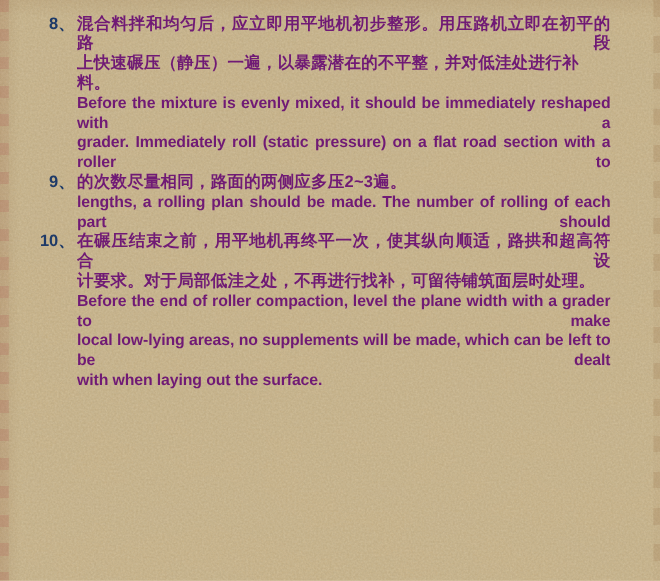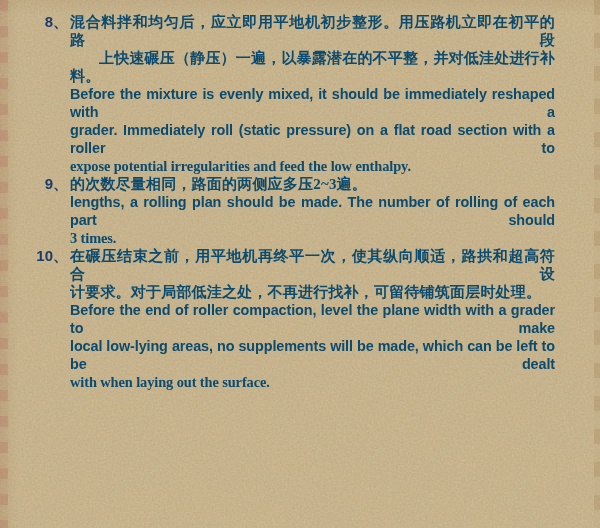--- a/index.html
+++ b/index.html
@@ -26,27 +26,27 @@
   .content {
     position: absolute; left: 0; top: 13px; width: 600px; z-index: 3;
   }
   .item { position: relative; padding-left: 70px; padding-right: 45px; }
   .num {
     position: absolute; left: 30px; top: 0; width: 38px;
     text-align: right; font-weight: bold; font-size: 15px; line-height: 18px;
     color: #1e3a68;
   }
   .line {
-    font-weight: bold; color: #0c4a6e; line-height: 18px;
+    font-weight: bold; color: #701a75; line-height: 18px;
     white-space: normal; overflow: hidden;
   }
   .zh { font-size: 15px; letter-spacing: 0.2px; }
   .en { font-size: 14.4px; letter-spacing: -0.1px; }
   .just { text-align: justify; text-align-last: justify; }
-  .last { text-align: right; text-align-last: left; font-family: Liberation Serif, serif; }
+  .last { text-align: left; text-align-last: left; }
 </style>
 </head>
 <body>
 
 <div class="slide">
 
   <svg class="texture" width="600" height="528" viewBox="0 0 600 528" preserveAspectRatio="none" aria-hidden="true">
     <defs>
       <filter id="mottle" x="0%" y="0%" width="100%" height="100%">
         <feTurbulence type="fractalNoise" baseFrequency="0.014 0.022" numOctaves="4" seed="3" stitchTiles="stitch"></feTurbulence>
@@ -69,27 +69,25 @@
 
   <div class="edge-overlay"></div>
 
   <main class="content">
       <div class="item">
         <div class="num">8、</div>
         <div class="line zh just">混合料拌和均匀后，应立即用平地机初步整形。用压路机立即在初平的路段</div>
         <div class="line zh last">上快速碾压（静压）一遍，以暴露潜在的不平整，并对低洼处进行补料。</div>
         <div class="line en just">Before the mixture is evenly mixed, it should be immediately reshaped with a</div>
         <div class="line en just">grader. Immediately roll (static pressure) on a flat road section with a roller to</div>
-        <div class="line en last">expose potential irregularities and feed the low enthalpy.</div>
       </div>
       <div class="item">
         <div class="num">9、</div>
         <div class="line zh last">的次数尽量相同，路面的两侧应多压2~3遍。</div>
         <div class="line en just">lengths, a rolling plan should be made. The number of rolling of each part should</div>
-        <div class="line en last">3 times.</div>
       </div>
       <div class="item">
         <div class="num">10、</div>
         <div class="line zh just">在碾压结束之前，用平地机再终平一次，使其纵向顺适，路拱和超高符合设</div>
         <div class="line zh last">计要求。对于局部低洼之处，不再进行找补，可留待铺筑面层时处理。</div>
         <div class="line en just">Before the end of roller compaction, level the plane width with a grader to make</div>
         <div class="line en just">local low-lying areas, no supplements will be made, which can be left to be dealt</div>
         <div class="line en last">with when laying out the surface.</div>
       </div>
     </main>

